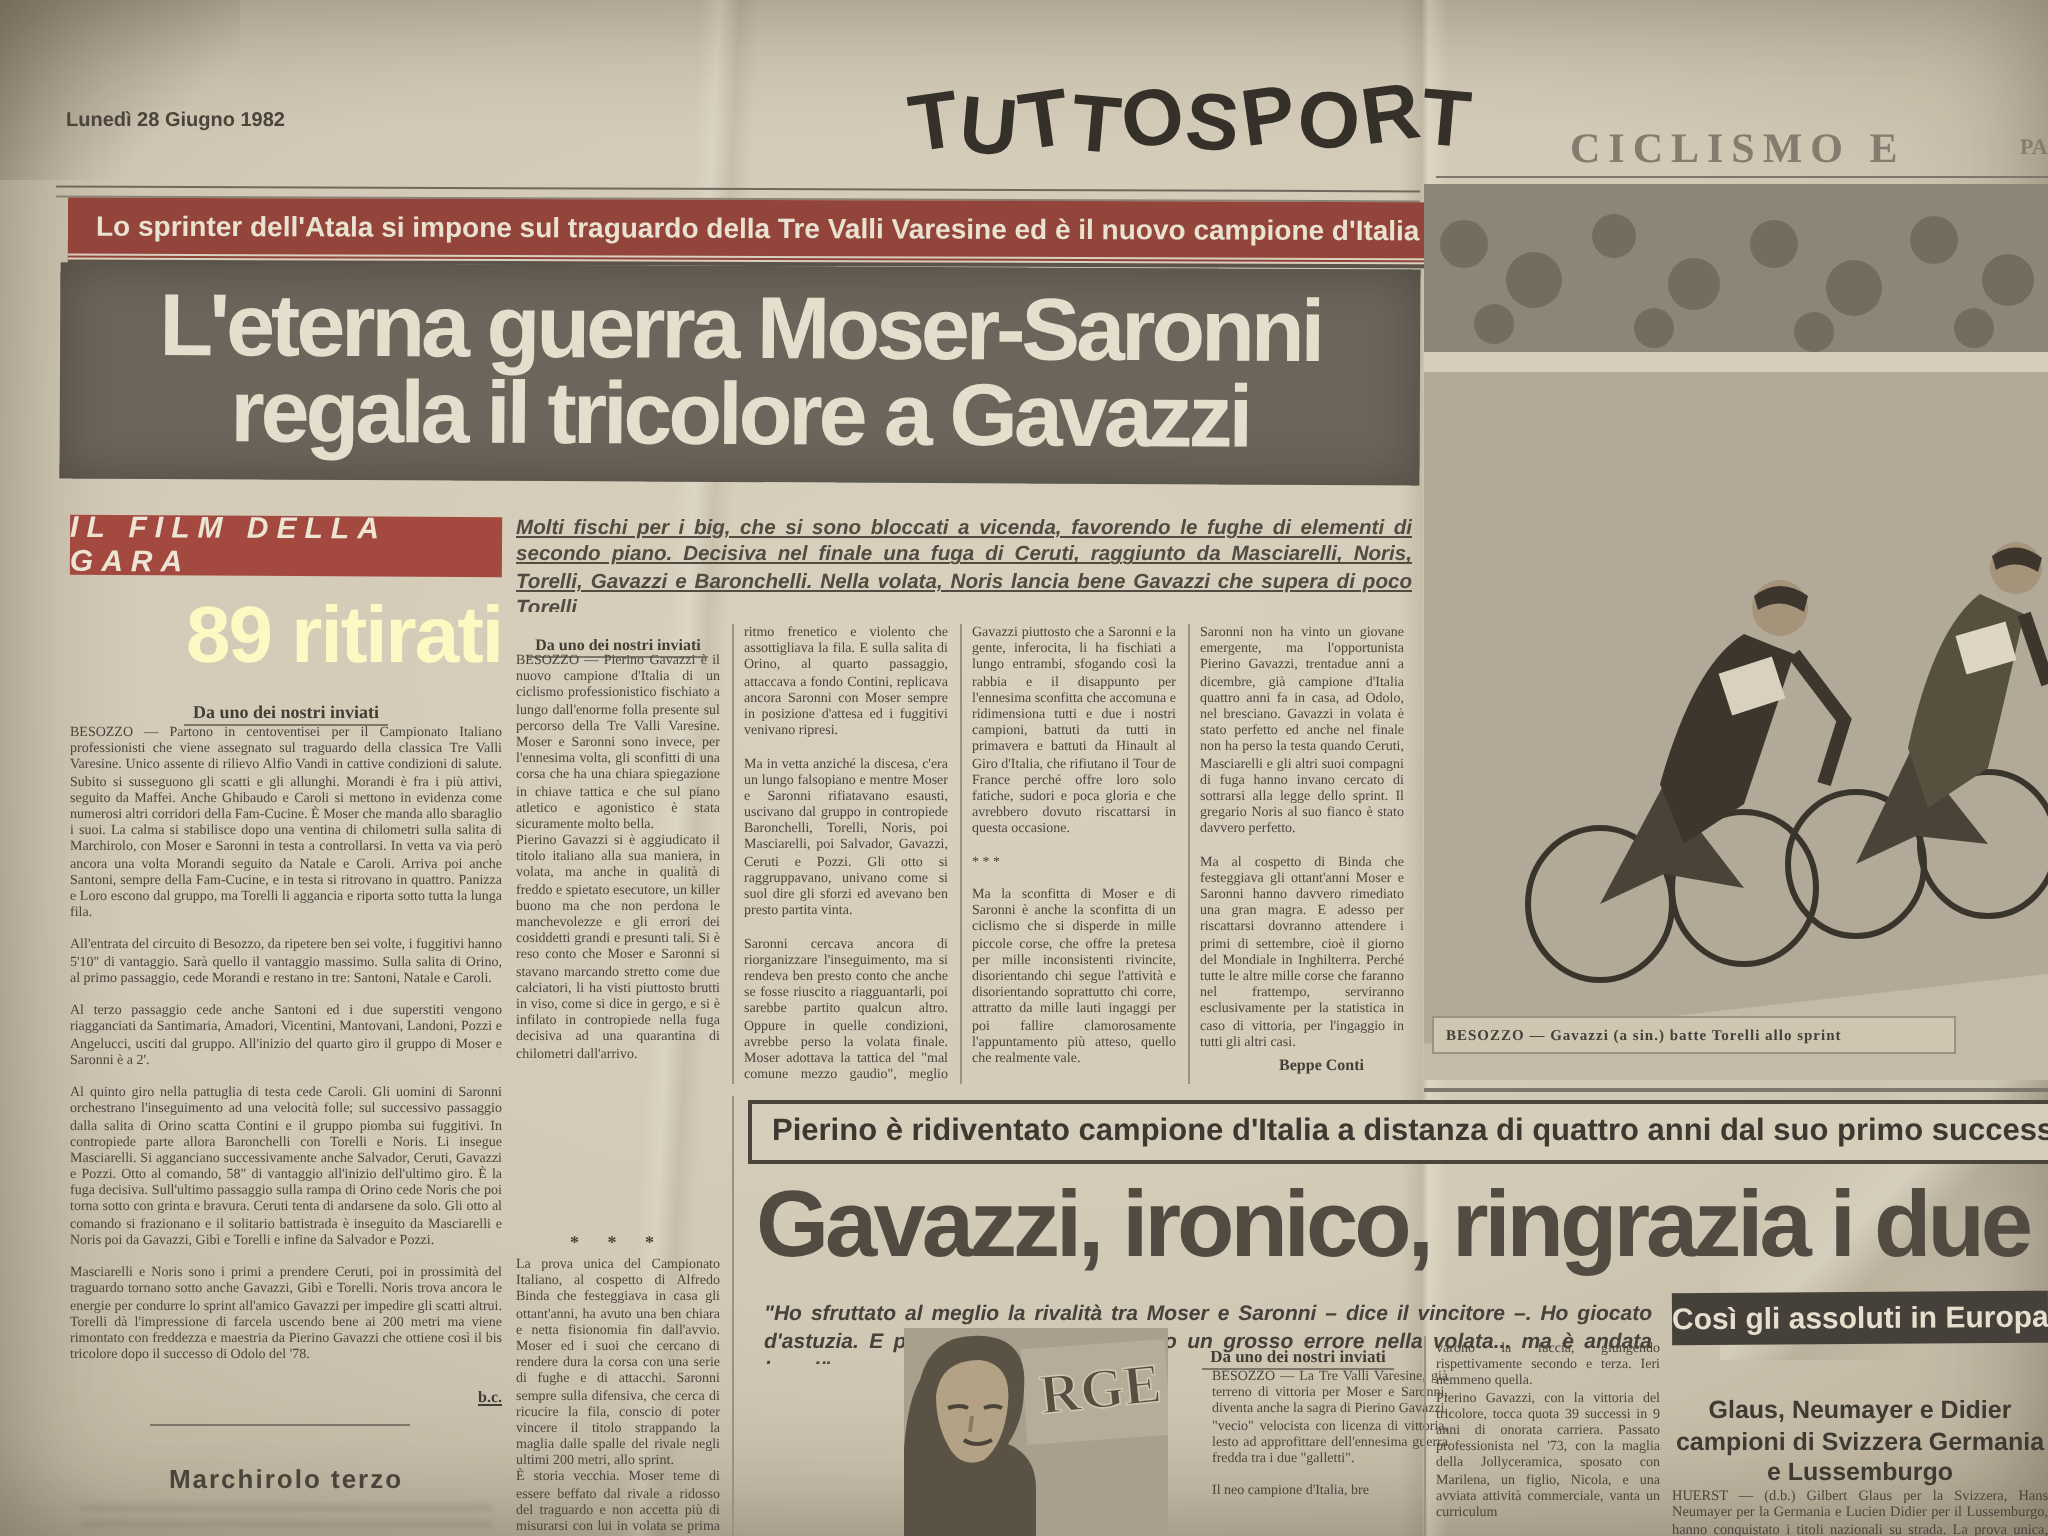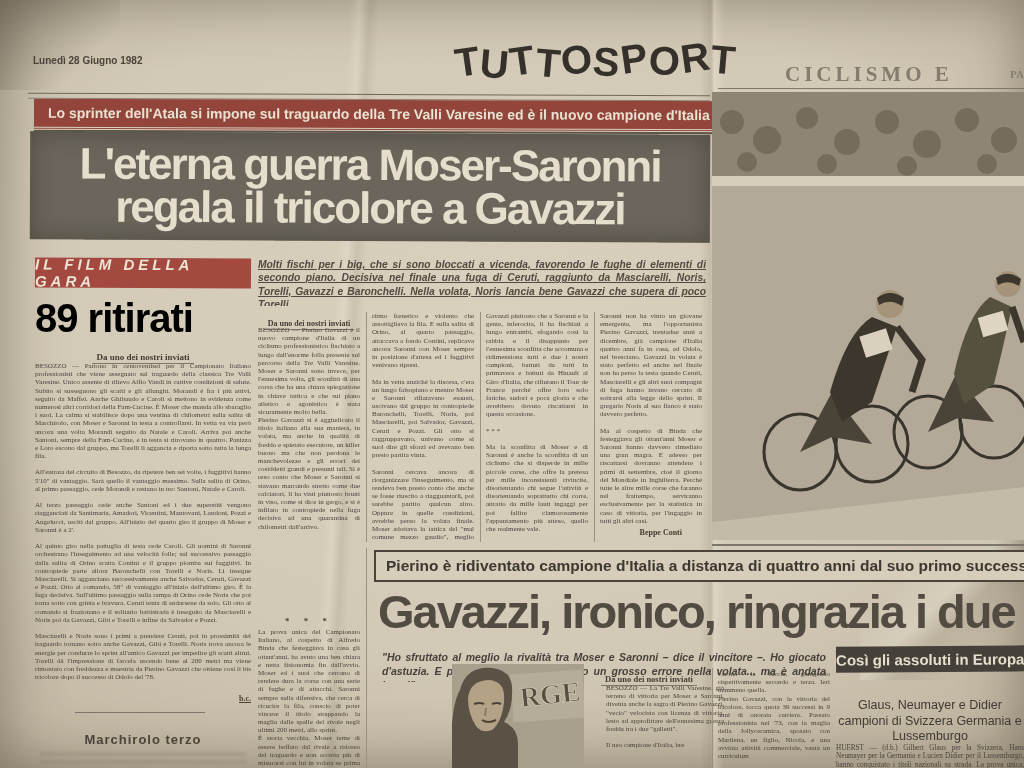--- a/index.html
+++ b/index.html
@@ -39,21 +39,21 @@
     filter:blur(1px);}
   .boxed-kicker{border:2px solid #4a443c;background:#d6cdba;display:flex;align-items:center;
     padding:0 10px;font-family:"Liberation Sans",sans-serif;font-weight:bold;
     font-size:15.5px;color:#3d3830;white-space:nowrap;overflow:hidden;}
   .quote{font-family:"Liberation Sans",sans-serif;font-weight:bold;font-style:italic;
     font-size:10.5px;line-height:1.35;color:#46413a;text-align:justify;}
   .europa-band{background:#45403a;color:#e6dfcd;font-family:"Liberation Sans",sans-serif;
     font-weight:bold;font-size:15px;display:flex;align-items:center;justify-content:center;}
   .small-kicker{font-size:8px;color:#4a443b;text-align:center;letter-spacing:1px;
     border-bottom:1px solid #7d766a;padding-bottom:2px;}
-  .mini-head{font-family:"Liberation Sans",sans-serif;font-weight:normal;font-size:12.5px;
+  .mini-head{font-family:"Liberation Sans",sans-serif;font-weight:bold;font-size:12.5px;
     color:#3f3a32;text-align:center;line-height:1.25;}
   .caption-strip{background:#cfc6b2;border:1px solid #9a9183;color:#45403a;
     font-weight:bold;font-size:7.5px;display:flex;align-items:center;padding:0 6px;
     letter-spacing:.5px;}
   .sub-head{font-family:"Liberation Sans",sans-serif;font-weight:bold;font-size:13px;
     color:#4a443b;text-align:center;letter-spacing:1px;}
 </style>
 </head>
 <body>
 
@@ -128,26 +128,29 @@
         <path d="M216 340 L244 282 L282 330 L246 326 Z" fill="#4a4337"></path>
         <path d="M242 282 Q255 222 278 205 L300 215 Q290 260 282 292 L252 312 Z" fill="#56503f"></path>
         <rect x="268" y="222" width="26" height="20" fill="#ded6c3" transform="rotate(-16 281 232)"></rect>
         <circle cx="296" cy="192" r="13" fill="#a5947a"></circle>
         <path d="M284 186 Q296 177 309 187 L307 194 Q296 187 286 193 Z" fill="#3c362c"></path>
         <path d="M300 215 L312 250" stroke="#3c362c" stroke-width="7" fill="none"></path>
       </g>
       <rect width="312" height="448" fill="url(#grain)" opacity="0"></rect>
     </svg>
   </div>
+  <div class="abs caption-strip" style="left:716px;top:508px;width:248px;height:17px;">
+    <span>BESOZZO — Gavazzi (a sin.) batte Torelli allo sprint</span>
+  </div>
   <div class="abs rule-h" style="left:712px;top:544px;width:312px;height:2px;"></div>
 
   <div class="abs film-band" style="left:35px;top:258px;width:216px;height:30px;transform:rotate(.3deg);">
     <span>IL FILM DELLA GARA</span>
   </div>
-  <div class="abs huge-head" style="left:35px;top:296px;width:216px;text-align:left;font-size:40px;color:#000000;letter-spacing:-1px;">89 ritirati</div>
+  <div class="abs huge-head" style="left:35px;top:296px;width:216px;text-align:right;font-size:40px;color:#fef9c3;letter-spacing:-1px;">89 ritirati</div>
   <div class="abs" style="left:35px;top:346px;width:216px;text-align:center;">
     <span class="byline">Da uno dei nostri inviati</span>
   </div>
   <div class="abs body-text" style="left:35px;top:362px;width:216px;height:328px;">BESOZZO — Partono in centoventisei per il Campionato Italiano professionisti che viene assegnato sul traguardo della classica Tre Valli Varesine. Unico assente di rilievo Alfio Vandi in cattive condizioni di salute. Subito si susseguono gli scatti e gli allunghi. Morandi è fra i più attivi, seguito da Maffei. Anche Ghibaudo e Caroli si mettono in evidenza come numerosi altri corridori della Fam-Cucine. È Moser che manda allo sbaraglio i suoi. La calma si stabilisce dopo una ventina di chilometri sulla salita di Marchirolo, con Moser e Saronni in testa a controllarsi. In vetta va via però ancora una volta Morandi seguito da Natale e Caroli. Arriva poi anche Santoni, sempre della Fam-Cucine, e in testa si ritrovano in quattro. Panizza e Loro escono dal gruppo, ma Torelli li aggancia e riporta sotto tutta la lunga fila.
 
 All'entrata del circuito di Besozzo, da ripetere ben sei volte, i fuggitivi hanno 5'10" di vantaggio. Sarà quello il vantaggio massimo. Sulla salita di Orino, al primo passaggio, cede Morandi e restano in tre: Santoni, Natale e Caroli.
 
 Al terzo passaggio cede anche Santoni ed i due superstiti vengono riagganciati da Santimaria, Amadori, Vicentini, Mantovani, Landoni, Pozzi e Angelucci, usciti dal gruppo. All'inizio del quarto giro il gruppo di Moser e Saronni è a 2'.
 
 Al quinto giro nella pattuglia di testa cede Caroli. Gli uomini di Saronni orchestrano l'inseguimento ad una velocità folle; sul successivo passaggio dalla salita di Orino scatta Contini e il gruppo piomba sui fuggitivi. In contropiede parte allora Baronchelli con Torelli e Noris. Li insegue Masciarelli. Si agganciano successivamente anche Salvador, Ceruti, Gavazzi e Pozzi. Otto al comando, 58" di vantaggio all'inizio dell'ultimo giro. È la fuga decisiva. Sull'ultimo passaggio sulla rampa di Orino cede Noris che poi torna sotto con grinta e bravura. Ceruti tenta di andarsene da solo. Gli otto al comando si frazionano e il solitario battistrada è inseguito da Masciarelli e Noris poi da Gavazzi, Gibì e Torelli e infine da Salvador e Pozzi.

